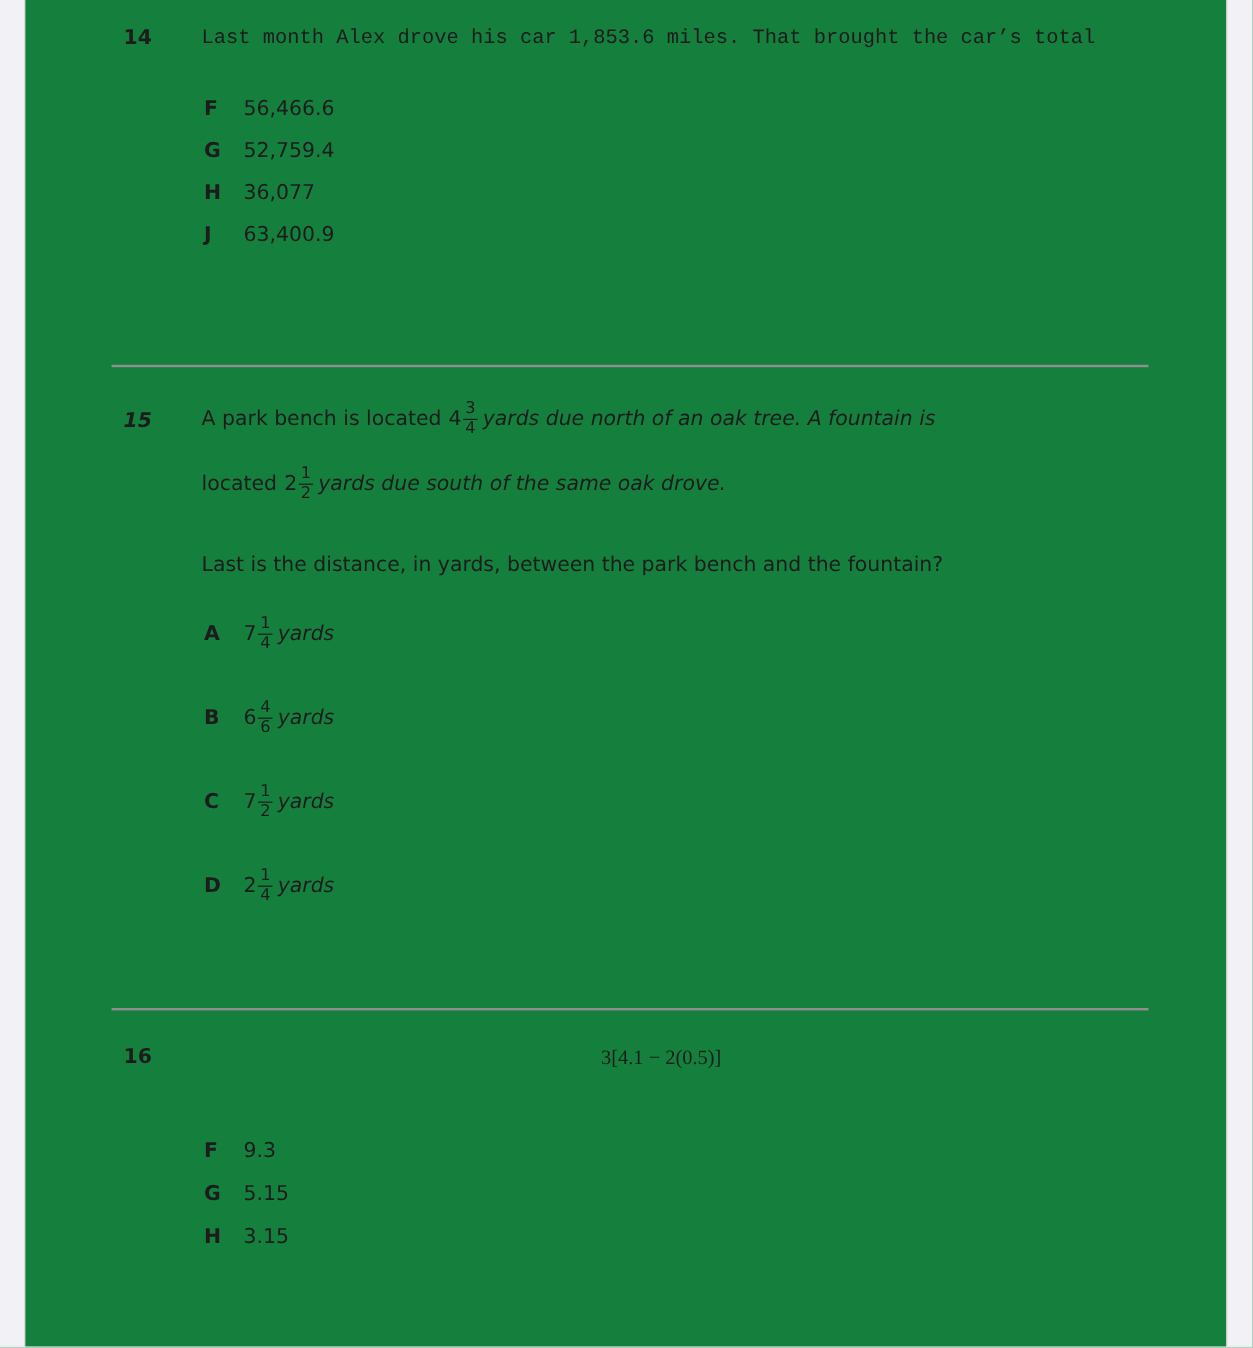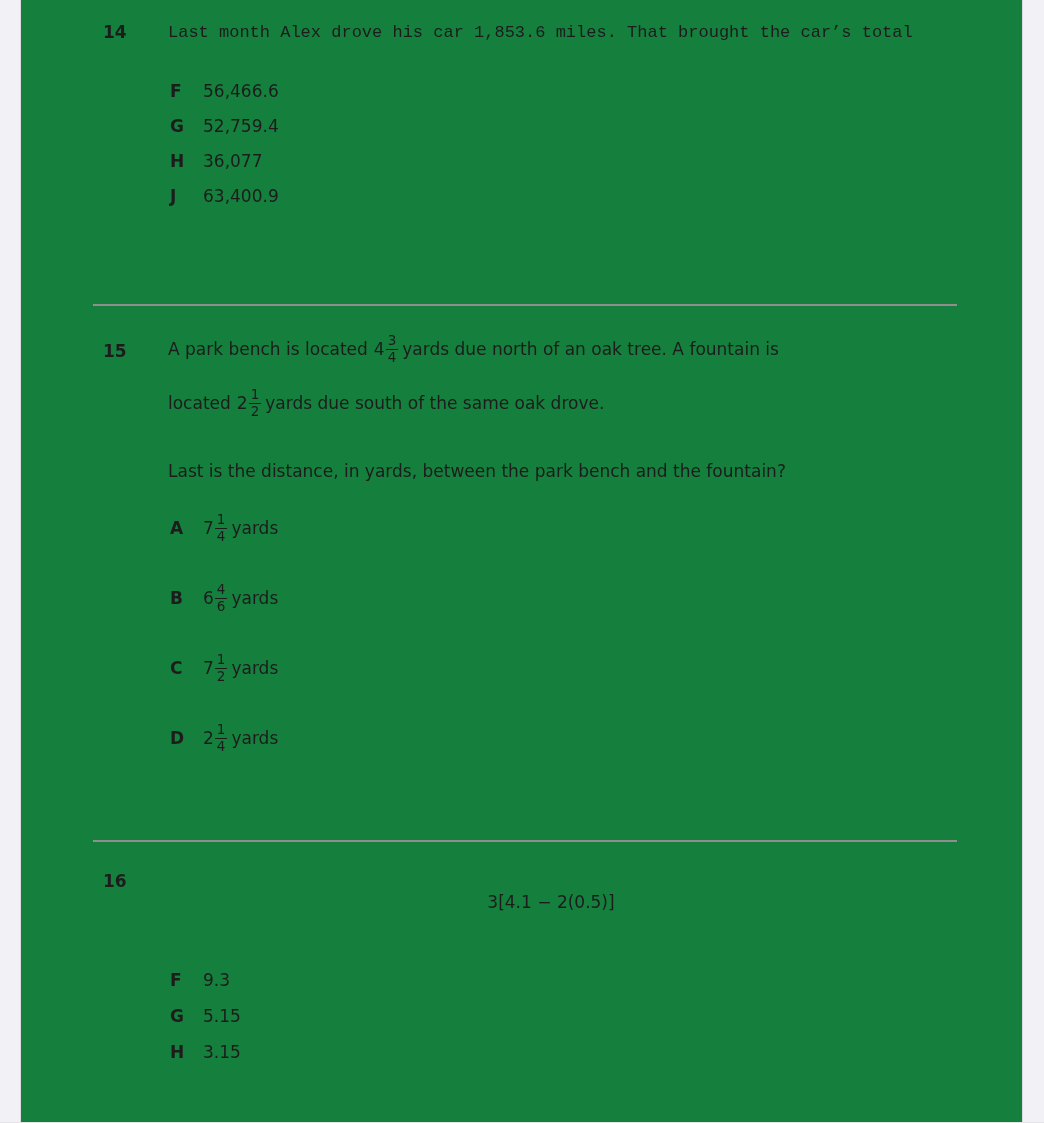--- a/index.html
+++ b/index.html
@@ -54,40 +54,40 @@
   .mixed { display: inline-flex; align-items: center; margin-left: 6px; }
   .frac {
     display: inline-block;
     text-align: center;
     font-size: 13.5px;
     line-height: 1.18;
     margin-left: 1px;
   }
   .frac .num { display: block; border-bottom: 1px solid #1c1c1c; padding: 0 2px; }
   .frac .den { display: block; padding: 0 2px; }
-  .unit { margin-left: 4px; }
+  .unit { margin-left: 4px; font-style: italic; }
 
   .q15-section { margin-top: 16px; }
-  .q15-section .qnum { padding-top: 17px; }
+  .q15-section .qnum { padding-top: 17px; font-style: italic; }
   .q15-question { margin-top: 29px; line-height: 25px; white-space: nowrap; }
   .choices-frac { margin-top: 21px; margin-left: 2px; }
   .choice-row-frac { display: flex; align-items: center; height: 46px; margin-bottom: 24px; }
   .choice-row-frac .clabel { width: 33px; flex-shrink: 0; font-weight: bold; }
 
   .divider {
     height: 2px;
     width: 864px;
     margin-left: -10px;
     background: #8f8f8f;
   }
   .divider-1 { margin-top: 85px; }
   .divider-2 { margin-top: 55px; }
 
   .q16-section { margin-top: 27px; }
-  .expression { margin-top: 21px; line-height: 25px; text-align: center; }
+  .expression { line-height: 25px; text-align: center; font-family: Liberation Serif, serif; }
   .q16-choices { margin-top: 53px; margin-left: 2px; }
   .q16-choices .choice-row { margin-bottom: 11px; }
 </style>
 </head>
 <body>
 
 <div class="page">
   <div class="gutter left"></div>
   <div class="gutter right"></div>
 

